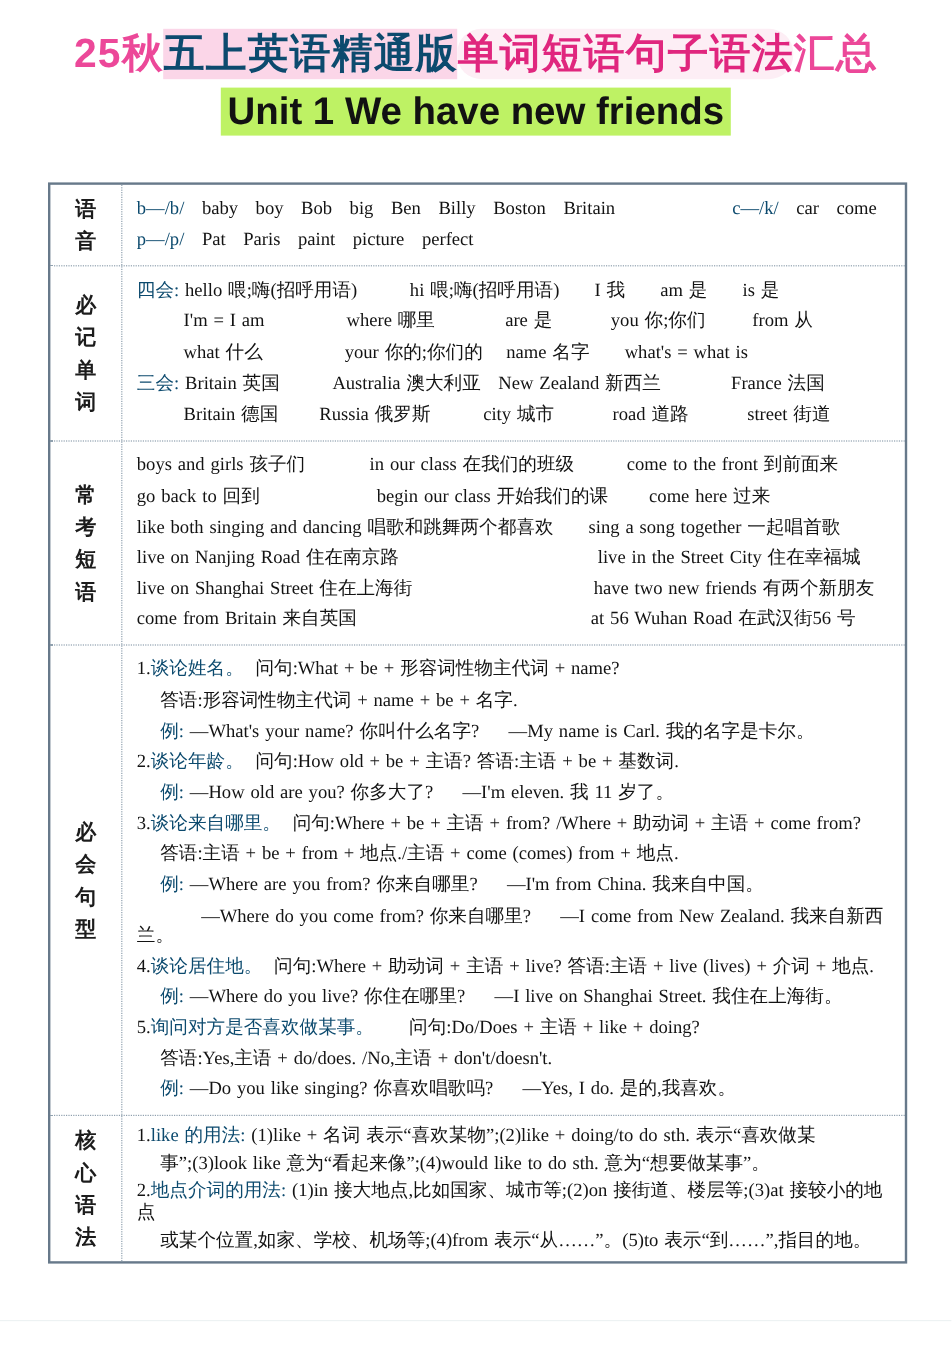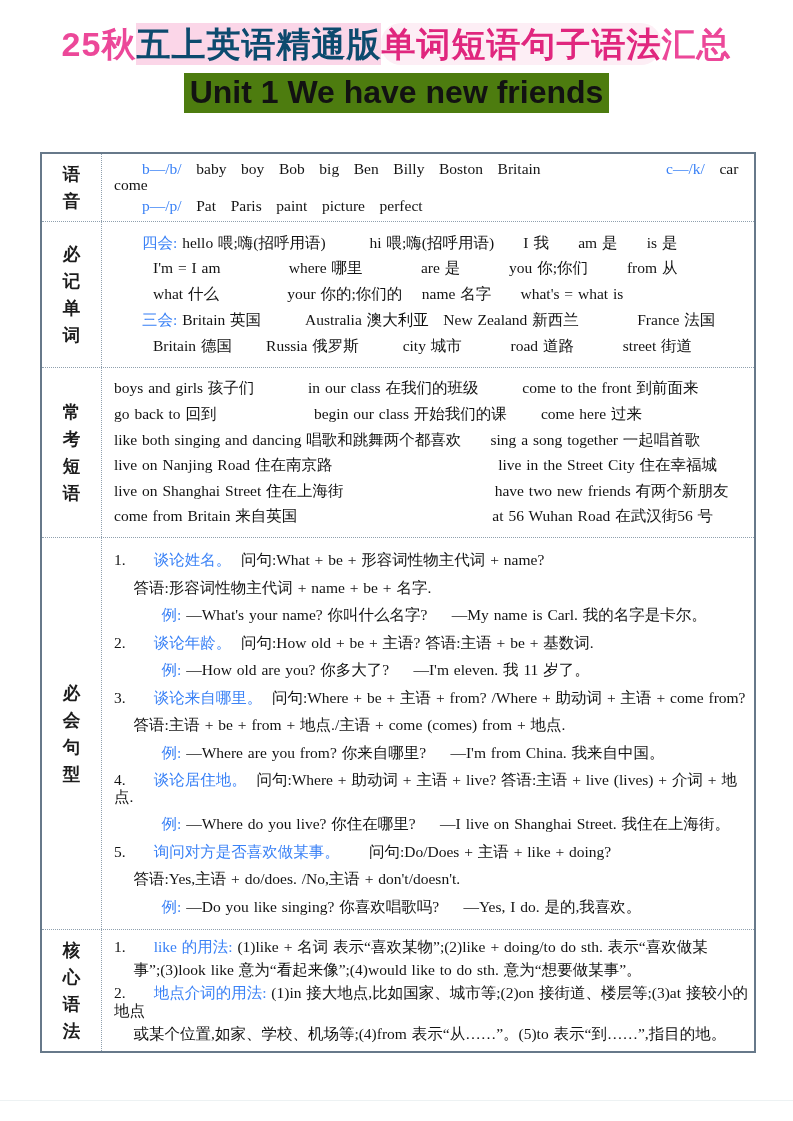--- a/index.html
+++ b/index.html
@@ -17,21 +17,21 @@
     font-weight:bold; font-size:34px; letter-spacing:1px; white-space:nowrap;
   }
   .t-black { color:#ec4899; }
   .t-blue  { color:#0c4a6e; background:#fbd6e8; padding:2px 0; }
   .t-pink  { color:#e0267e; background:#fdeef5; padding:2px 0;border-radius:20px; }
   .title2 {
     position:absolute; top:74px; left:0; width:100%; text-align:center;
     font-family:"Liberation Sans","DejaVu Sans",sans-serif;
     font-weight:bold; font-size:32px; color:#121212;
   }
-  .title2 span { background:#4d7c0f; padding:1px 6px 3px 6px; }
+  .title2 span { background:#bef264; padding:1px 6px 3px 6px; }
 
   
   .sheet {
     position:absolute; left:40px; top:152px; width:716px;
     border:2px solid #67798a;
     background:#fff;
   }
   .sec-row { display:flex; border-bottom:1.5px dotted #8fa0ae; }
   .sec-row:last-child { border-bottom:none; }
   .sec-header {
@@ -44,21 +44,21 @@
   }
   .sec-body {
     flex:1; padding:3px 6px 3px 12px;
     display:flex; flex-direction:column; justify-content:space-evenly;
     overflow:hidden;
   }
   .line {
     white-space:pre-wrap; font-size:15.5px; line-height:1.05;
     word-spacing:1px; color:#131313;
   }
-  .c-b { color:#3b82f6;margin-left:28px; }
+  .c-b { color:#0c4a6e; }
 
   .sec-phonics   { height:68px;  }
   .sec-words     { height:146px; }
   .sec-phrases   { height:170px; }
   .sec-sentences { height:392px; }
   .sec-grammar   { height:121px; }
   .sec-grammar .line { line-height:1.15; }
 
   .bottom-rule {
     position:absolute; left:0; top:1100px; width:100%;
@@ -127,20 +127,21 @@
       </div>
       <div class="sec-body">
         <div class="line"><span>1.</span><span class="c-b">谈论姓名。</span><span>  问句:What + be + 形容词性物主代词 + name?</span></div>
         <div class="line"><span>    答语:形容词性物主代词 + name + be + 名字.</span></div>
         <div class="line"><span>    </span><span class="c-b">例:</span><span> —What's your name? 你叫什么名字?     —My name is Carl. 我的名字是卡尔。</span></div>
         <div class="line"><span>2.</span><span class="c-b">谈论年龄。</span><span>  问句:How old + be + 主语? 答语:主语 + be + 基数词.</span></div>
         <div class="line"><span>    </span><span class="c-b">例:</span><span> —How old are you? 你多大了?     —I'm eleven. 我 11 岁了。</span></div>
         <div class="line"><span>3.</span><span class="c-b">谈论来自哪里。</span><span>  问句:Where + be + 主语 + from? /Where + 助动词 + 主语 + come from?</span></div>
         <div class="line"><span>    答语:主语 + be + from + 地点./主语 + come (comes) from + 地点.</span></div>
         <div class="line"><span>    </span><span class="c-b">例:</span><span> —Where are you from? 你来自哪里?     —I'm from China. 我来自中国。</span></div>
+        <div class="line"><span>           —Where do you come from? 你来自哪里?     —I come from New Zealand. 我来自新西兰。</span></div>
         <div class="line"><span>4.</span><span class="c-b">谈论居住地。</span><span>  问句:Where + 助动词 + 主语 + live? 答语:主语 + live (lives) + 介词 + 地点.</span></div>
         <div class="line"><span>    </span><span class="c-b">例:</span><span> —Where do you live? 你住在哪里?     —I live on Shanghai Street. 我住在上海街。</span></div>
         <div class="line"><span>5.</span><span class="c-b">询问对方是否喜欢做某事。</span><span>      问句:Do/Does + 主语 + like + doing?</span></div>
         <div class="line"><span>    答语:Yes,主语 + do/does. /No,主语 + don't/doesn't.</span></div>
         <div class="line"><span>    </span><span class="c-b">例:</span><span> —Do you like singing? 你喜欢唱歌吗?     —Yes, I do. 是的,我喜欢。</span></div>
       </div>
     </div>
     <div class="sec-row sec-grammar">
       <div class="sec-header">
         <div>核</div>

